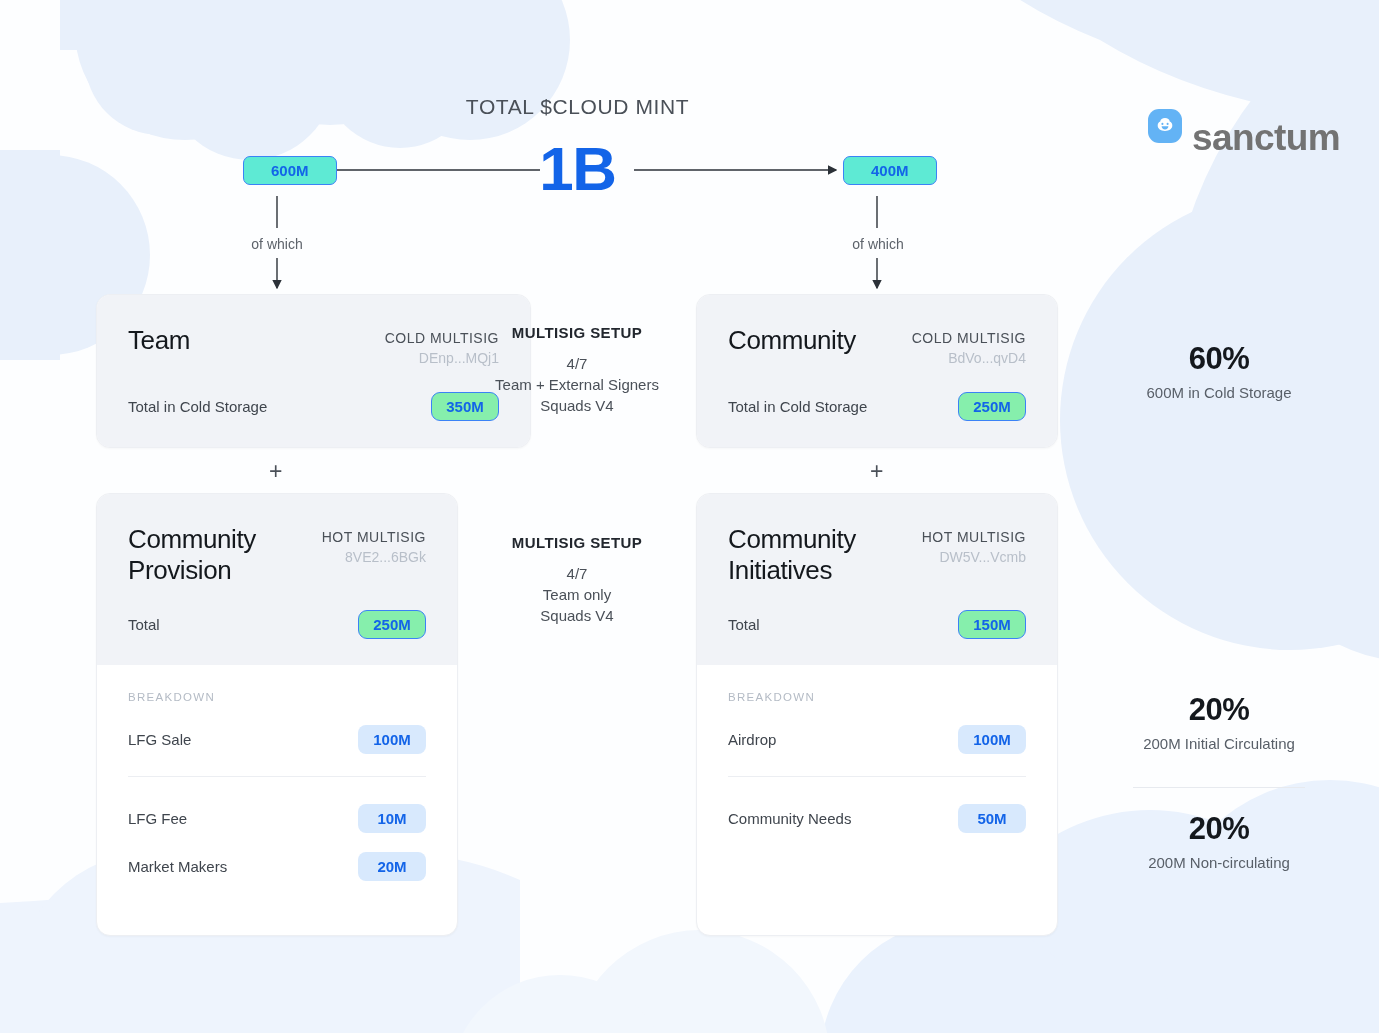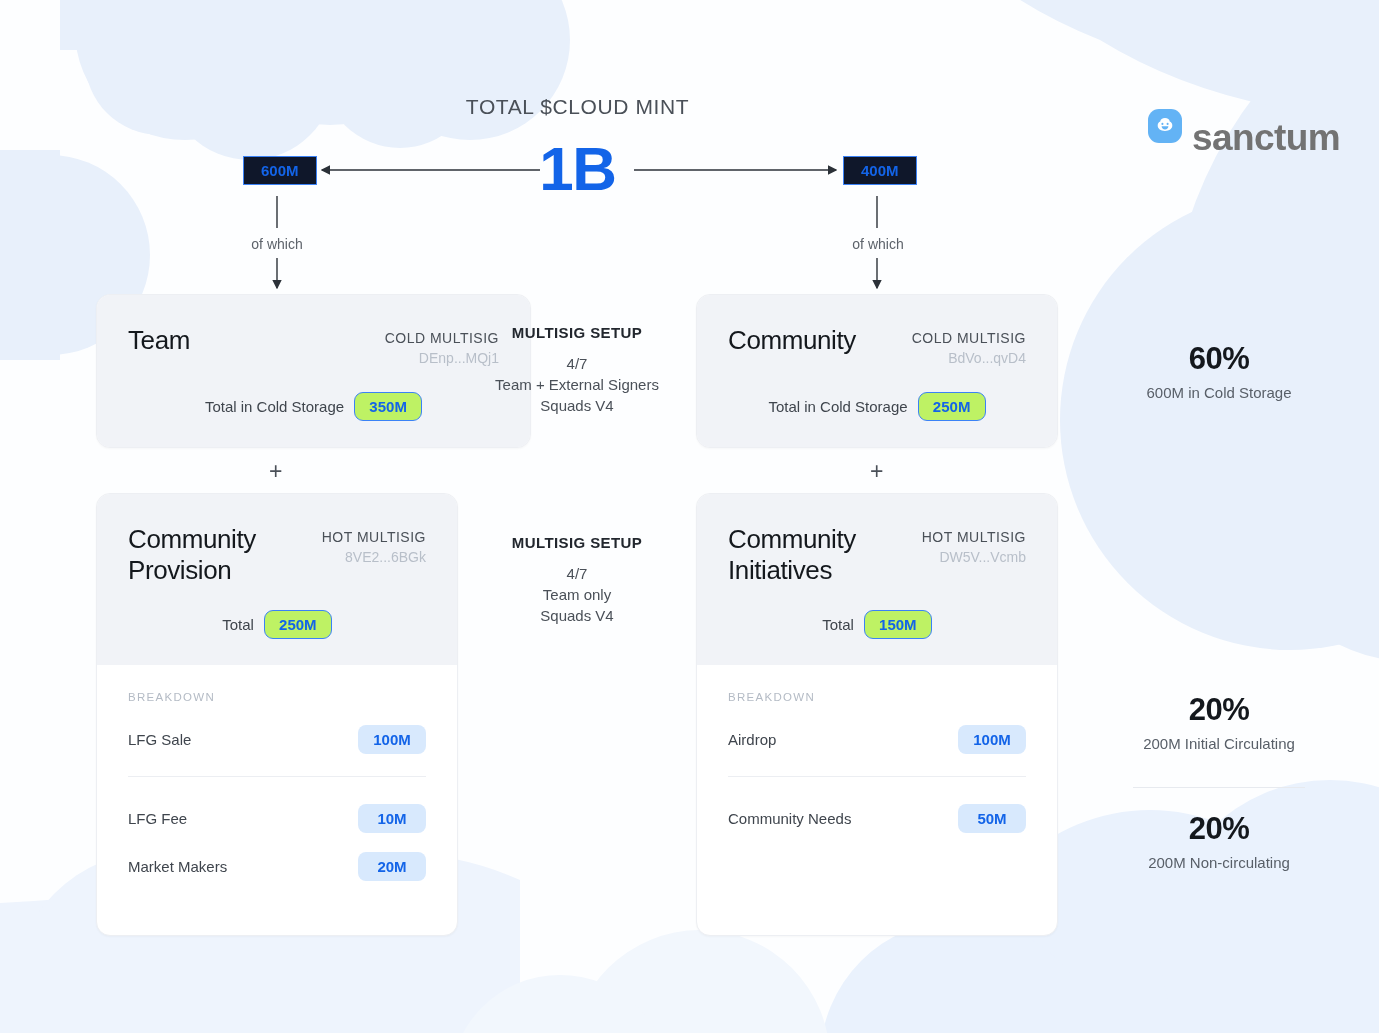--- a/index.html
+++ b/index.html
@@ -80,26 +80,26 @@
     font-weight: bold;
     color: #1364e8;
     letter-spacing: -1.5px;
   }
 
   
   .split-pill {
     position: absolute;
     top: 156px;
     border: 1.5px solid #3b82f6;
-    background: #0f172a;
-    border-radius: 0;
+    background: #5eead4;
+    border-radius: 7px;
     color: #1364e8;
     font-size: 15px;
     font-weight: bold;
-    padding: 5px 17px;
+    padding: 5px 27px;
     line-height: 17px;
   }
   .split-pill.left  { left: 243px; }
   .split-pill.right { left: 843px; }
 
   
   #connectors {
     position: absolute;
     inset: 0;
     width: 1379px;
@@ -154,32 +154,32 @@
     color: #4a5058;
     line-height: 19px;
   }
   .meta-addr {
     font-size: 14px;
     color: #b8bfc9;
     line-height: 20px;
   }
   .card-total-row {
     display: flex;
-    justify-content: center;
+    justify-content: space-between;
     align-items: center;
     margin-top: 24px;
     gap: 10px;
   }
   .total-label {
     font-size: 15px;
     color: #3f454d;
   }
   .pill-outline {
     border: 1.5px solid #3b82f6;
-    background: #bef264;
+    background: #86efac;
     border-radius: 9px;
     color: #1364e8;
     font-size: 15px;
     font-weight: bold;
     padding: 5px 14px;
     min-width: 68px;
     text-align: center;
     line-height: 17px;
   }
 

